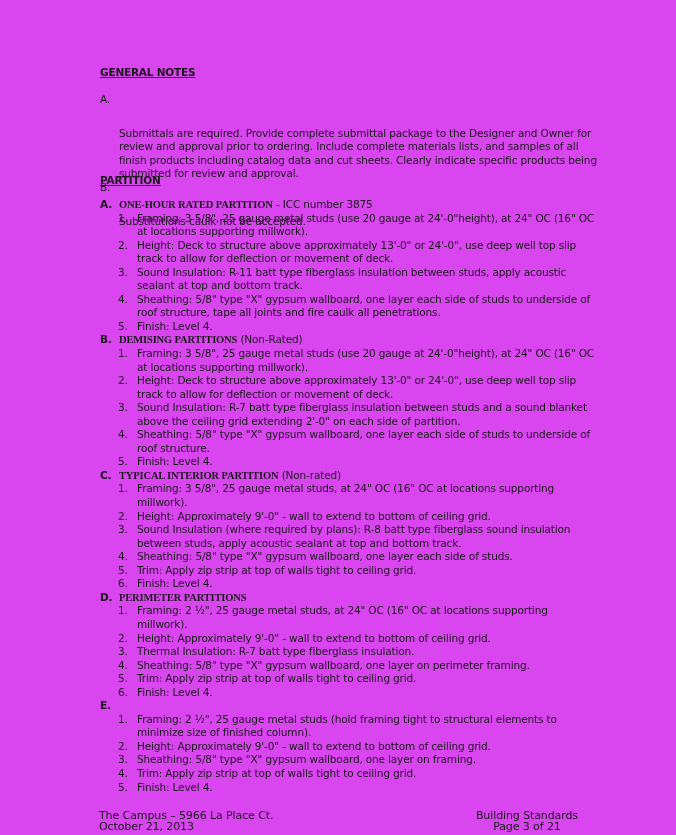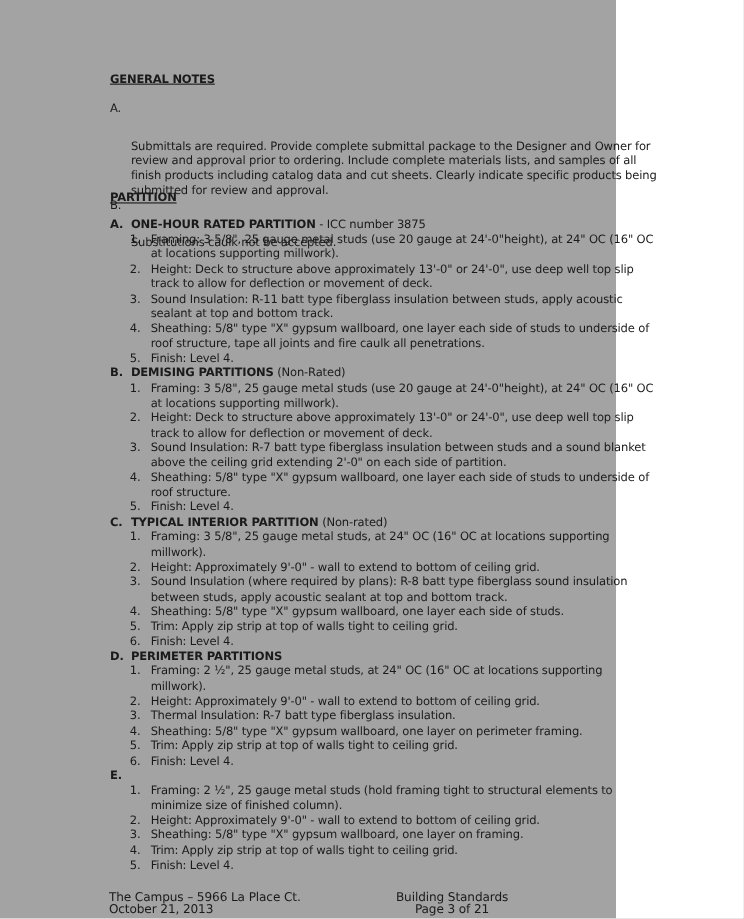--- a/index.html
+++ b/index.html
@@ -1,32 +1,32 @@
 <!DOCTYPE html>
 <html><head>
 <meta charset="utf-8">
 <style>
   html, body { margin: 0; padding: 0; background: #ffffff; }
   body {
     width: 676px; height: 835px; position: relative; overflow: hidden;
     font-family: "DejaVu Sans", sans-serif; color: #1a1a1a;
   }
-  .page { position: absolute; left: 0; top: 0; width: 560px; height: 835px; background: #a3a3a3; }
+  .page { position: absolute; left: 0; top: 0; width: 676px; height: 835px; background: #d946ef; }
   .heading {
     position: absolute; left: 100px; font-size: 10.5px; font-weight: bold;
     text-decoration: underline; letter-spacing: -0.2px;
   }
   .gn-list { position: absolute; left: 100px; top: 93px; width: 500px; font-size: 10.5px; line-height: 13.4px; letter-spacing: -0.15px; }
   .gn-item { display: flex; }
   .gn-item .lbl { width: 19px; flex: none; }
   .gn-item .txt { flex: 1; margin-top: 34px; }
   .parts { position: absolute; left: 100px; top: 198px; width: 500px; font-size: 10.5px; line-height: 13.55px; letter-spacing: -0.15px; }
   .sec-title { display: flex; }
   .sec-title .lbl { width: 19px; flex: none; font-weight: bold; }
-  .sec-title .t { font-weight: bold; }
+  .sec-title .t { font-weight: bold; font-family: Liberation Serif, serif; }
   .sub { display: flex; padding-left: 18px; }
   .sub .n { width: 19px; flex: none; }
   .sub .txt { flex: 1; }
   .footer { position: absolute; top: 810px; font-size: 11px; line-height: 11px; letter-spacing: -0.1px; }
   .footer.left { left: 99px; }
   .footer.right { right: 98px; text-align: center; }
 </style>
 </head>
 <body>
 

